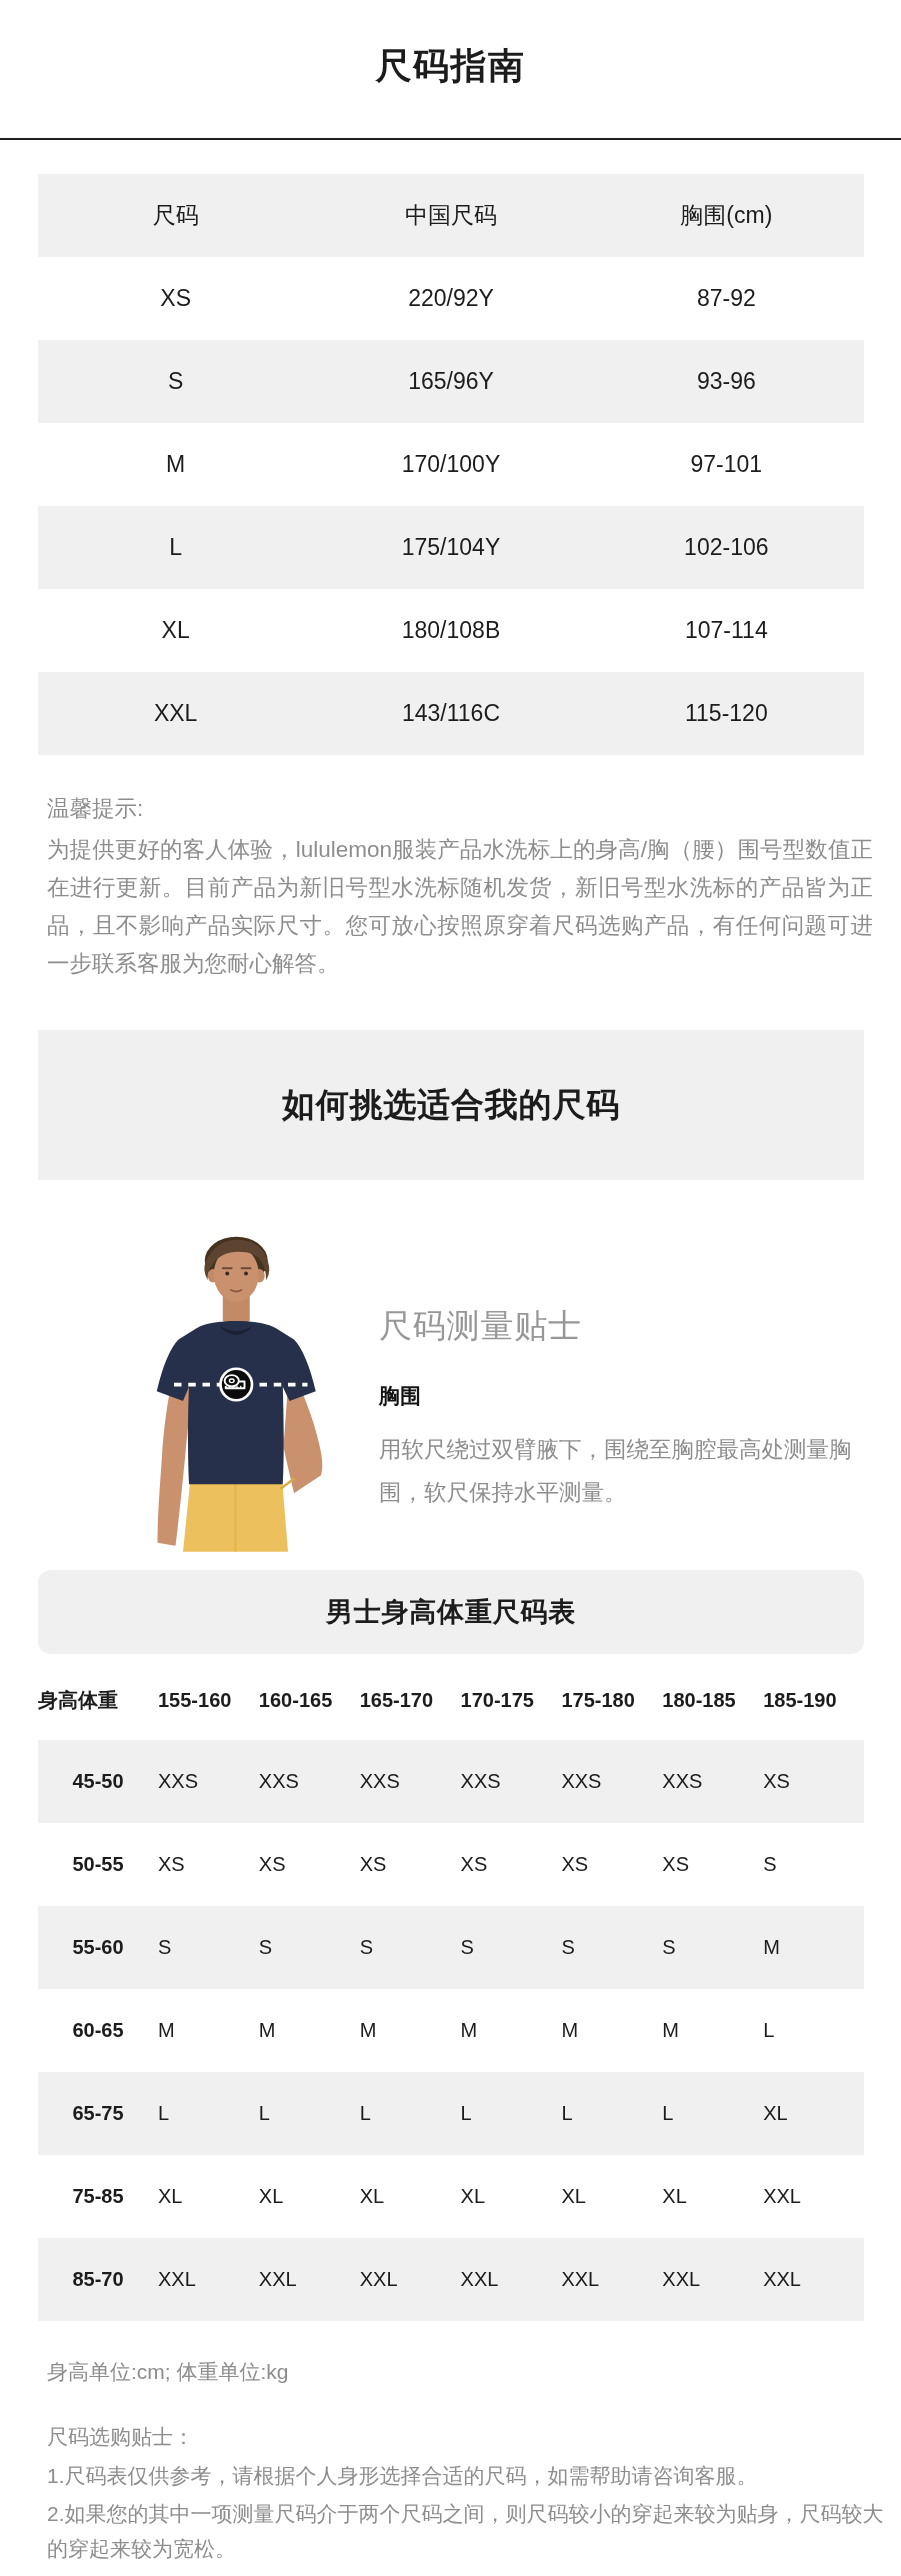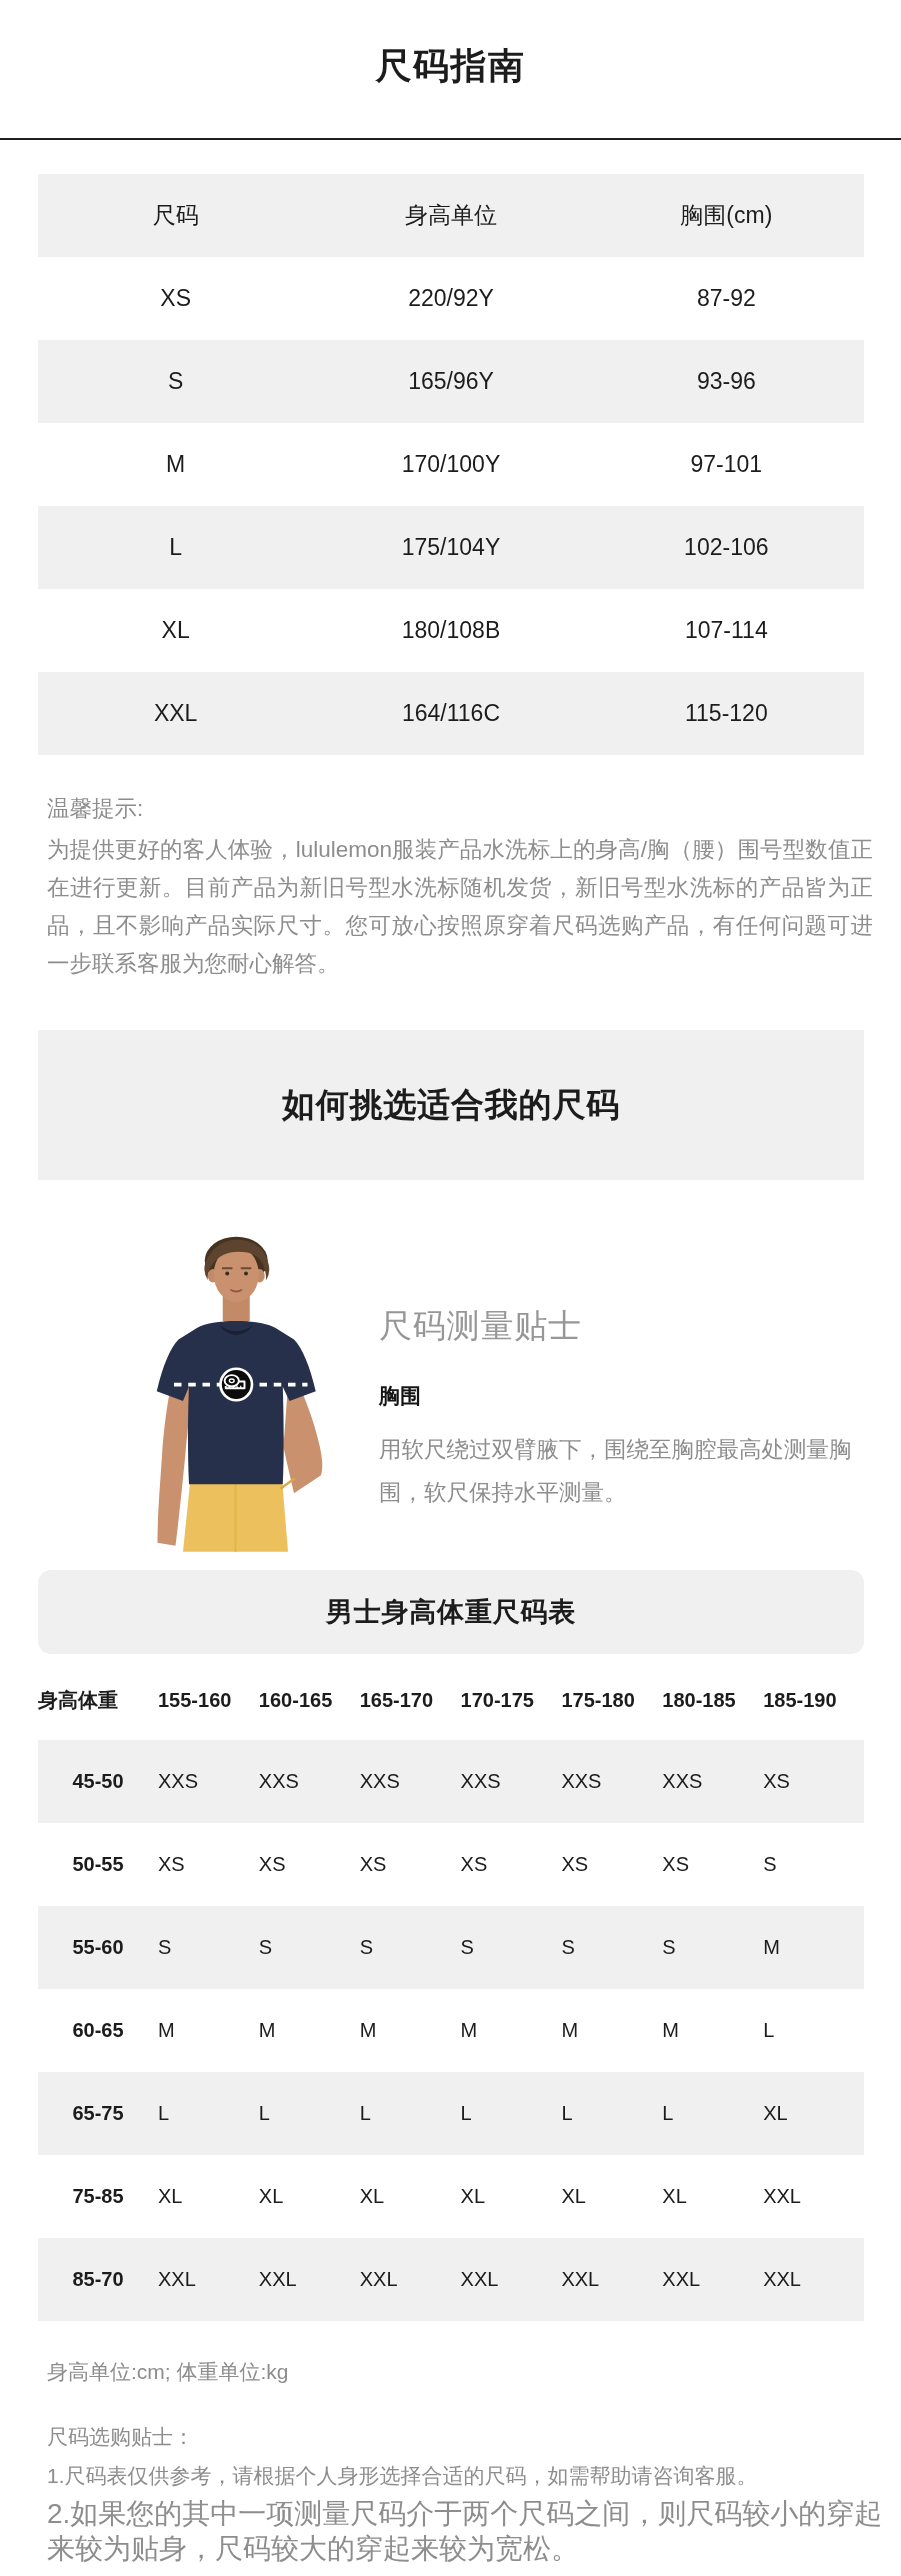--- a/index.html
+++ b/index.html
@@ -42,34 +42,34 @@
   .m-row.gray{background:#f0f0f0;}
   .m-row .label{width:120px;text-align:center;font-size:20px;font-weight:bold;}
   .m-row .val{flex:1;font-size:20px;}
   .m-row.head .val{font-weight:bold;}
   .corner{display:flex;flex-direction:row;line-height:28.5px;}
 
   
   .units-note{top:2358px;left:47px;font-size:21px;color:#8d8d8d;}
   .tips-title{top:2423px;left:47px;font-size:21px;color:#8d8d8d;}
   .tip-1{top:2462px;left:47px;width:849px;font-size:21px;color:#8d8d8d;}
-  .tip-2{top:2496px;left:47px;width:849px;font-size:28px;line-height:35px;color:#8d8d8d;}
+  .tip-2{top:2496px;left:47px;width:849px;font-size:21px;line-height:35px;color:#8d8d8d;}
 </style>
 </head>
 <body>
 
 <div id="page">
 
   <div class="abs page-title">尺码指南</div>
   <div class="abs divider"></div>
 
   <div class="abs size-table">
       <div class="t-row gray">
         <div class="cell">尺码</div>
-        <div class="cell">身高单位</div>
+        <div class="cell">中国尺码</div>
         <div class="cell">胸围(cm)</div>
       </div>
       <div class="t-row">
         <div class="cell">XS</div>
         <div class="cell">220/92Y</div>
         <div class="cell">87-92</div>
       </div>
       <div class="t-row gray">
         <div class="cell">S</div>
         <div class="cell">165/96Y</div>
@@ -85,21 +85,21 @@
         <div class="cell">175/104Y</div>
         <div class="cell">102-106</div>
       </div>
       <div class="t-row">
         <div class="cell">XL</div>
         <div class="cell">180/108B</div>
         <div class="cell">107-114</div>
       </div>
       <div class="t-row gray">
         <div class="cell">XXL</div>
-        <div class="cell">164/116C</div>
+        <div class="cell">143/116C</div>
         <div class="cell">115-120</div>
       </div>
     </div>
 
   <div class="abs notice-title">温馨提示:</div>
   <div class="abs notice-body">为提供更好的客人体验，lululemon服装产品水洗标上的身高/胸（腰）围号型数值正在进行更新。目前产品为新旧号型水洗标随机发货，新旧号型水洗标的产品皆为正品，且不影响产品实际尺寸。您可放心按照原穿着尺码选购产品，有任何问题可进一步联系客服为您耐心解答。</div>
 
   <div class="abs howto-panel">
     <span>如何挑选适合我的尺码</span>
   </div>

